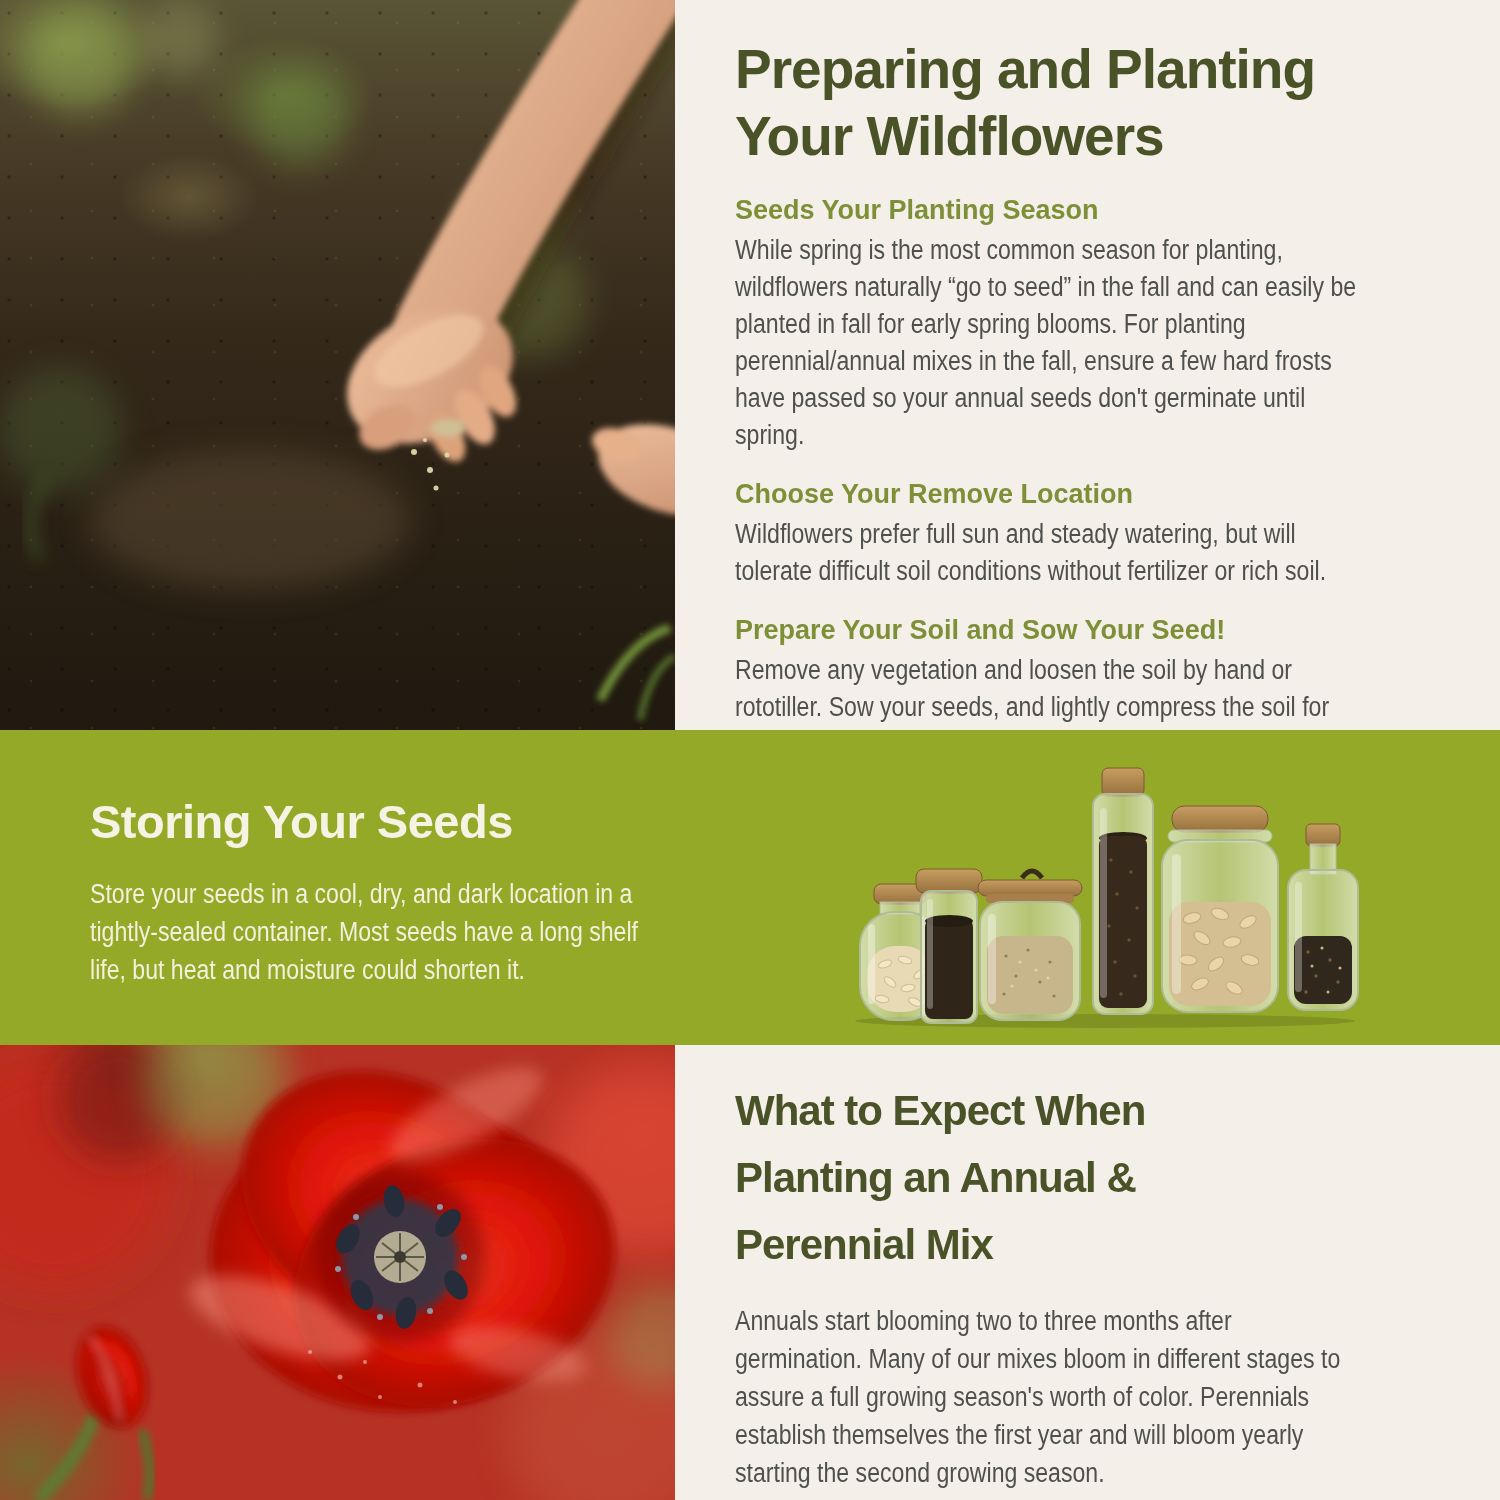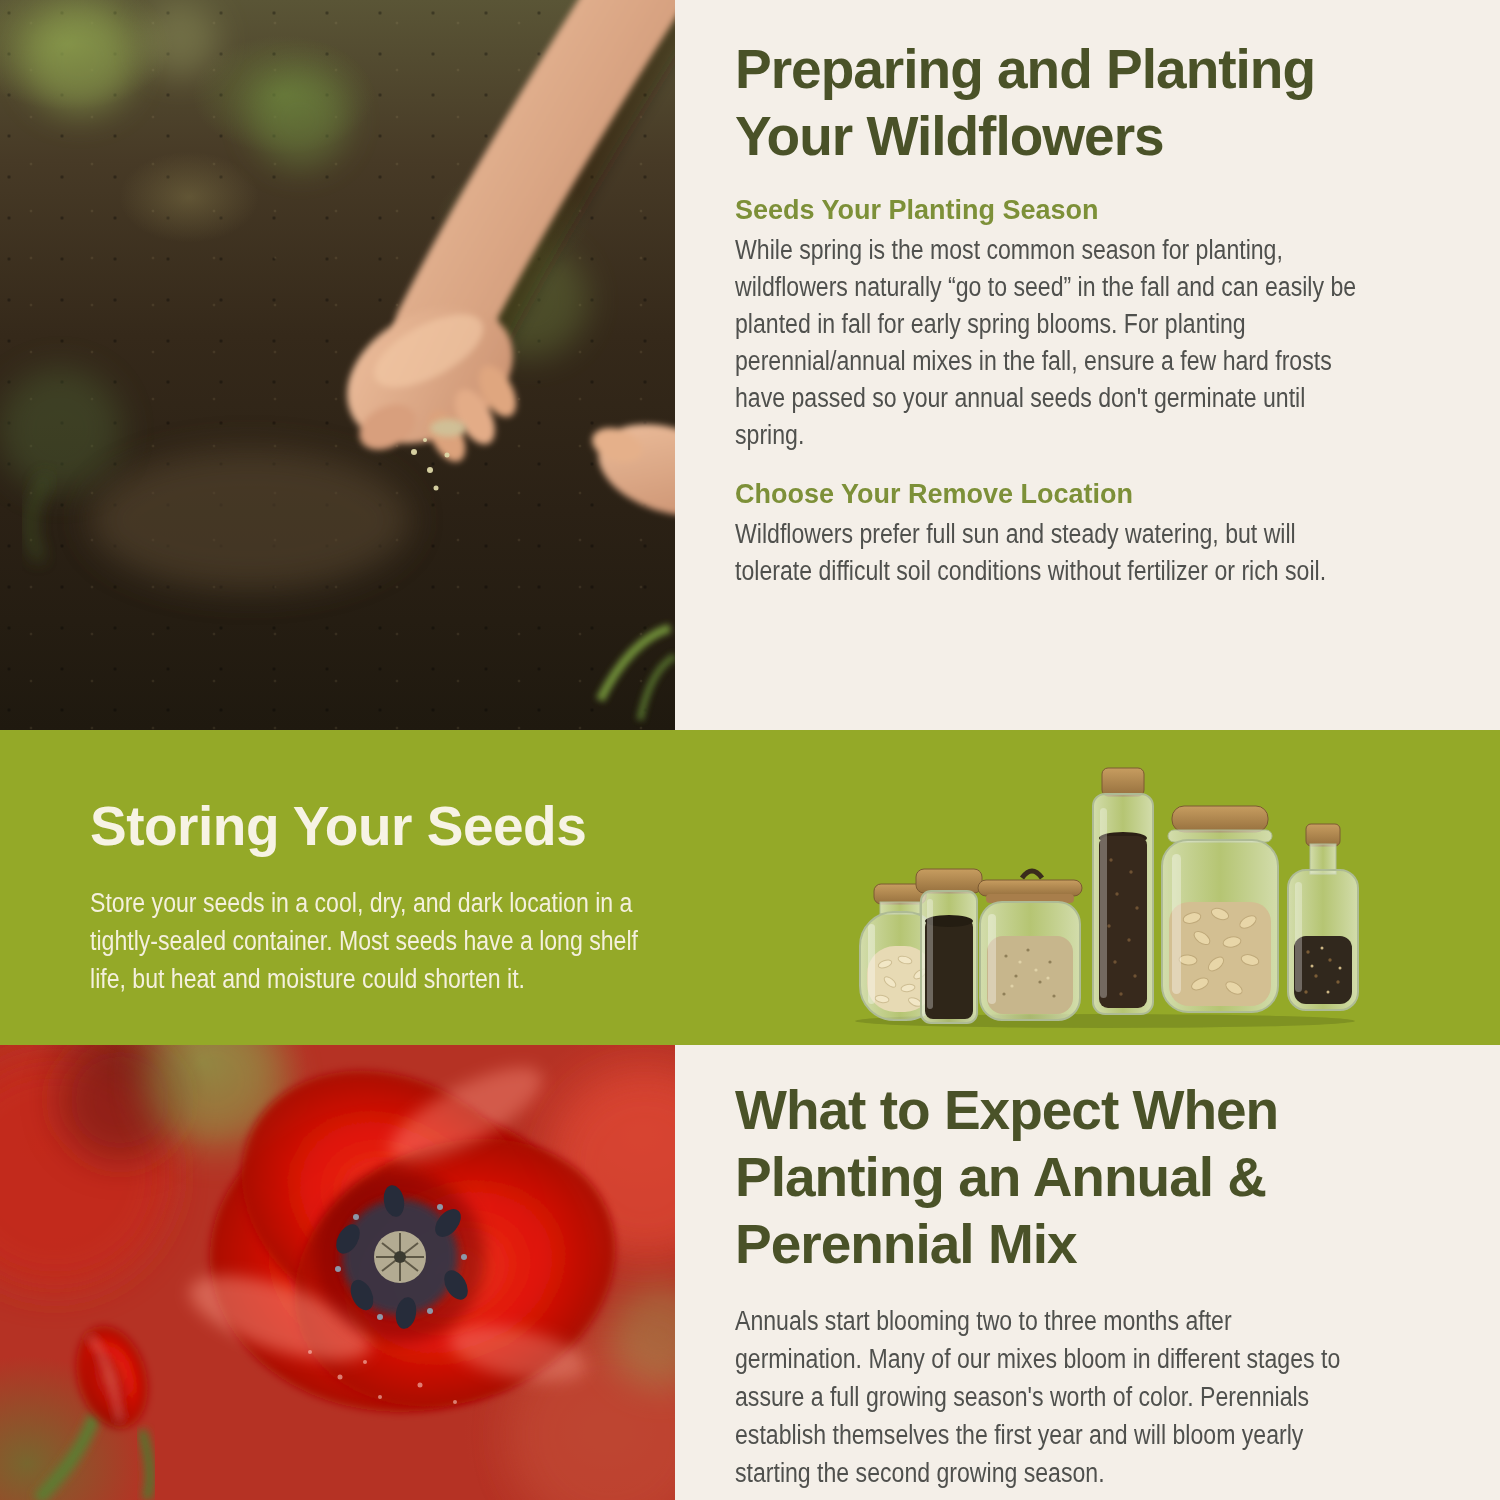--- a/index.html
+++ b/index.html
@@ -44,28 +44,28 @@
   .page-title{
     font-size:55px;line-height:67px;font-weight:bold;color:#4a5228;
     letter-spacing:-1px;margin:36px 0 0;white-space:pre-line;
   }
   .sec h3{font-size:27px;font-weight:bold;color:#7d9038;margin:25px 0 6px;}
   .body-text{
     font-size:27px;line-height:37px;color:#4f504d;margin:0;white-space:pre-line;
     width:860px;transform:scaleX(.855);transform-origin:0 0;
   }
   .band-text{position:absolute;left:90px;top:64px;}
-  .band-title{font-size:55px;font-weight:bold;color:#f7f3e4;margin:0;letter-spacing:-.5px;}
+  .band-title{font-size:47px;font-weight:bold;color:#f7f3e4;margin:0;letter-spacing:-.5px;}
   .band-body{
     font-size:27px;line-height:38px;color:#f4f0dd;margin:26px 0 0;white-space:pre-line;
     width:840px;transform:scaleX(.855);transform-origin:0 0;
   }
   .bottom-col{position:absolute;left:735px;top:0;width:740px;}
   .bottom-title{
-    font-size:55px;line-height:67px;font-weight:bold;color:#4a5228;
+    font-size:42px;line-height:67px;font-weight:bold;color:#4a5228;
     letter-spacing:-1px;margin:32px 0 0;white-space:pre-line;
   }
   .bottom-body{margin-top:24px;line-height:38px;}
 </style>
 </head>
 <body>
 
 <div class="canvas">
 
   <section class="top">
@@ -140,20 +140,26 @@
 have passed so your annual seeds don't germinate until
 spring.</p>
       </div>
 
       <div class="sec">
         <h3>Choose Your Remove Location</h3>
         <p class="body-text">Wildflowers prefer full sun and steady watering, but will
 tolerate difficult soil conditions without fertilizer or rich soil.</p>
       </div>
 
+      <div class="sec">
+        <h3>Prepare Your Soil and Sow Your Seed!</h3>
+        <p class="body-text">Remove any vegetation and loosen the soil by hand or
+rototiller. Sow your seeds, and lightly compress the soil for
+protection from birds and wind. Water as needed.</p>
+      </div>
     </div>
   </section>
 
   <section class="band">
     <div class="band-text">
       <h2 class="band-title">Storing Your Seeds</h2>
       <p class="band-body">Store your seeds in a cool, dry, and dark location in a
 tightly-sealed container. Most seeds have a long shelf
 life, but heat and moisture could shorten it.</p>
     </div>

